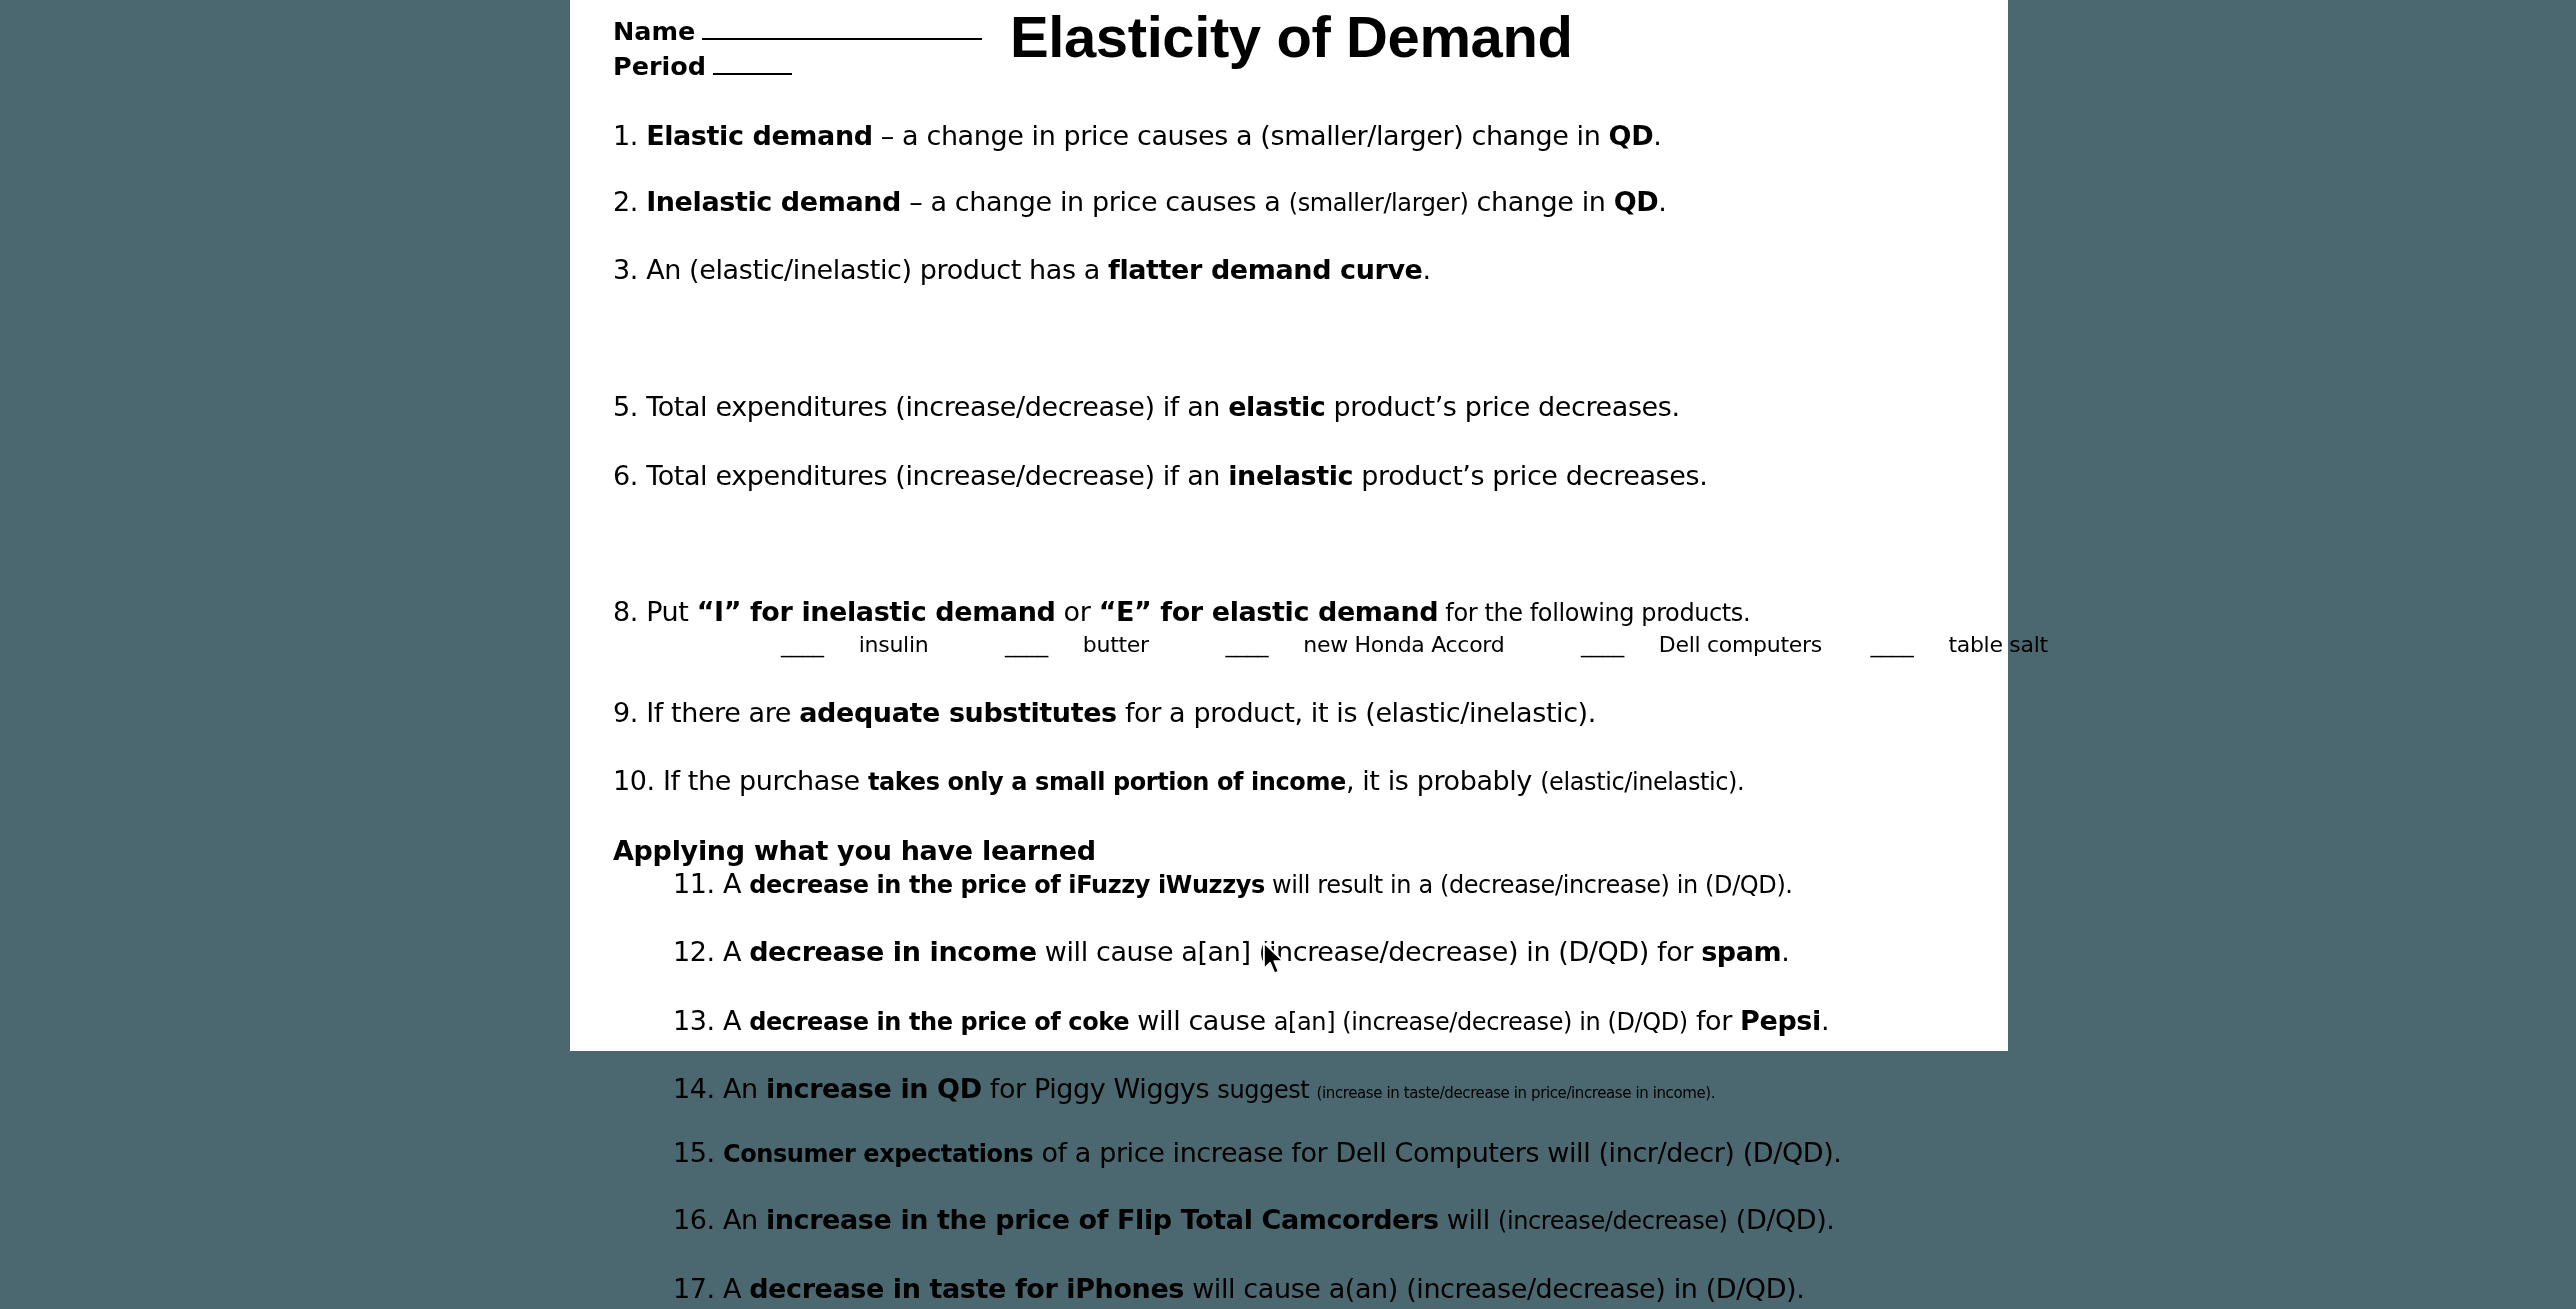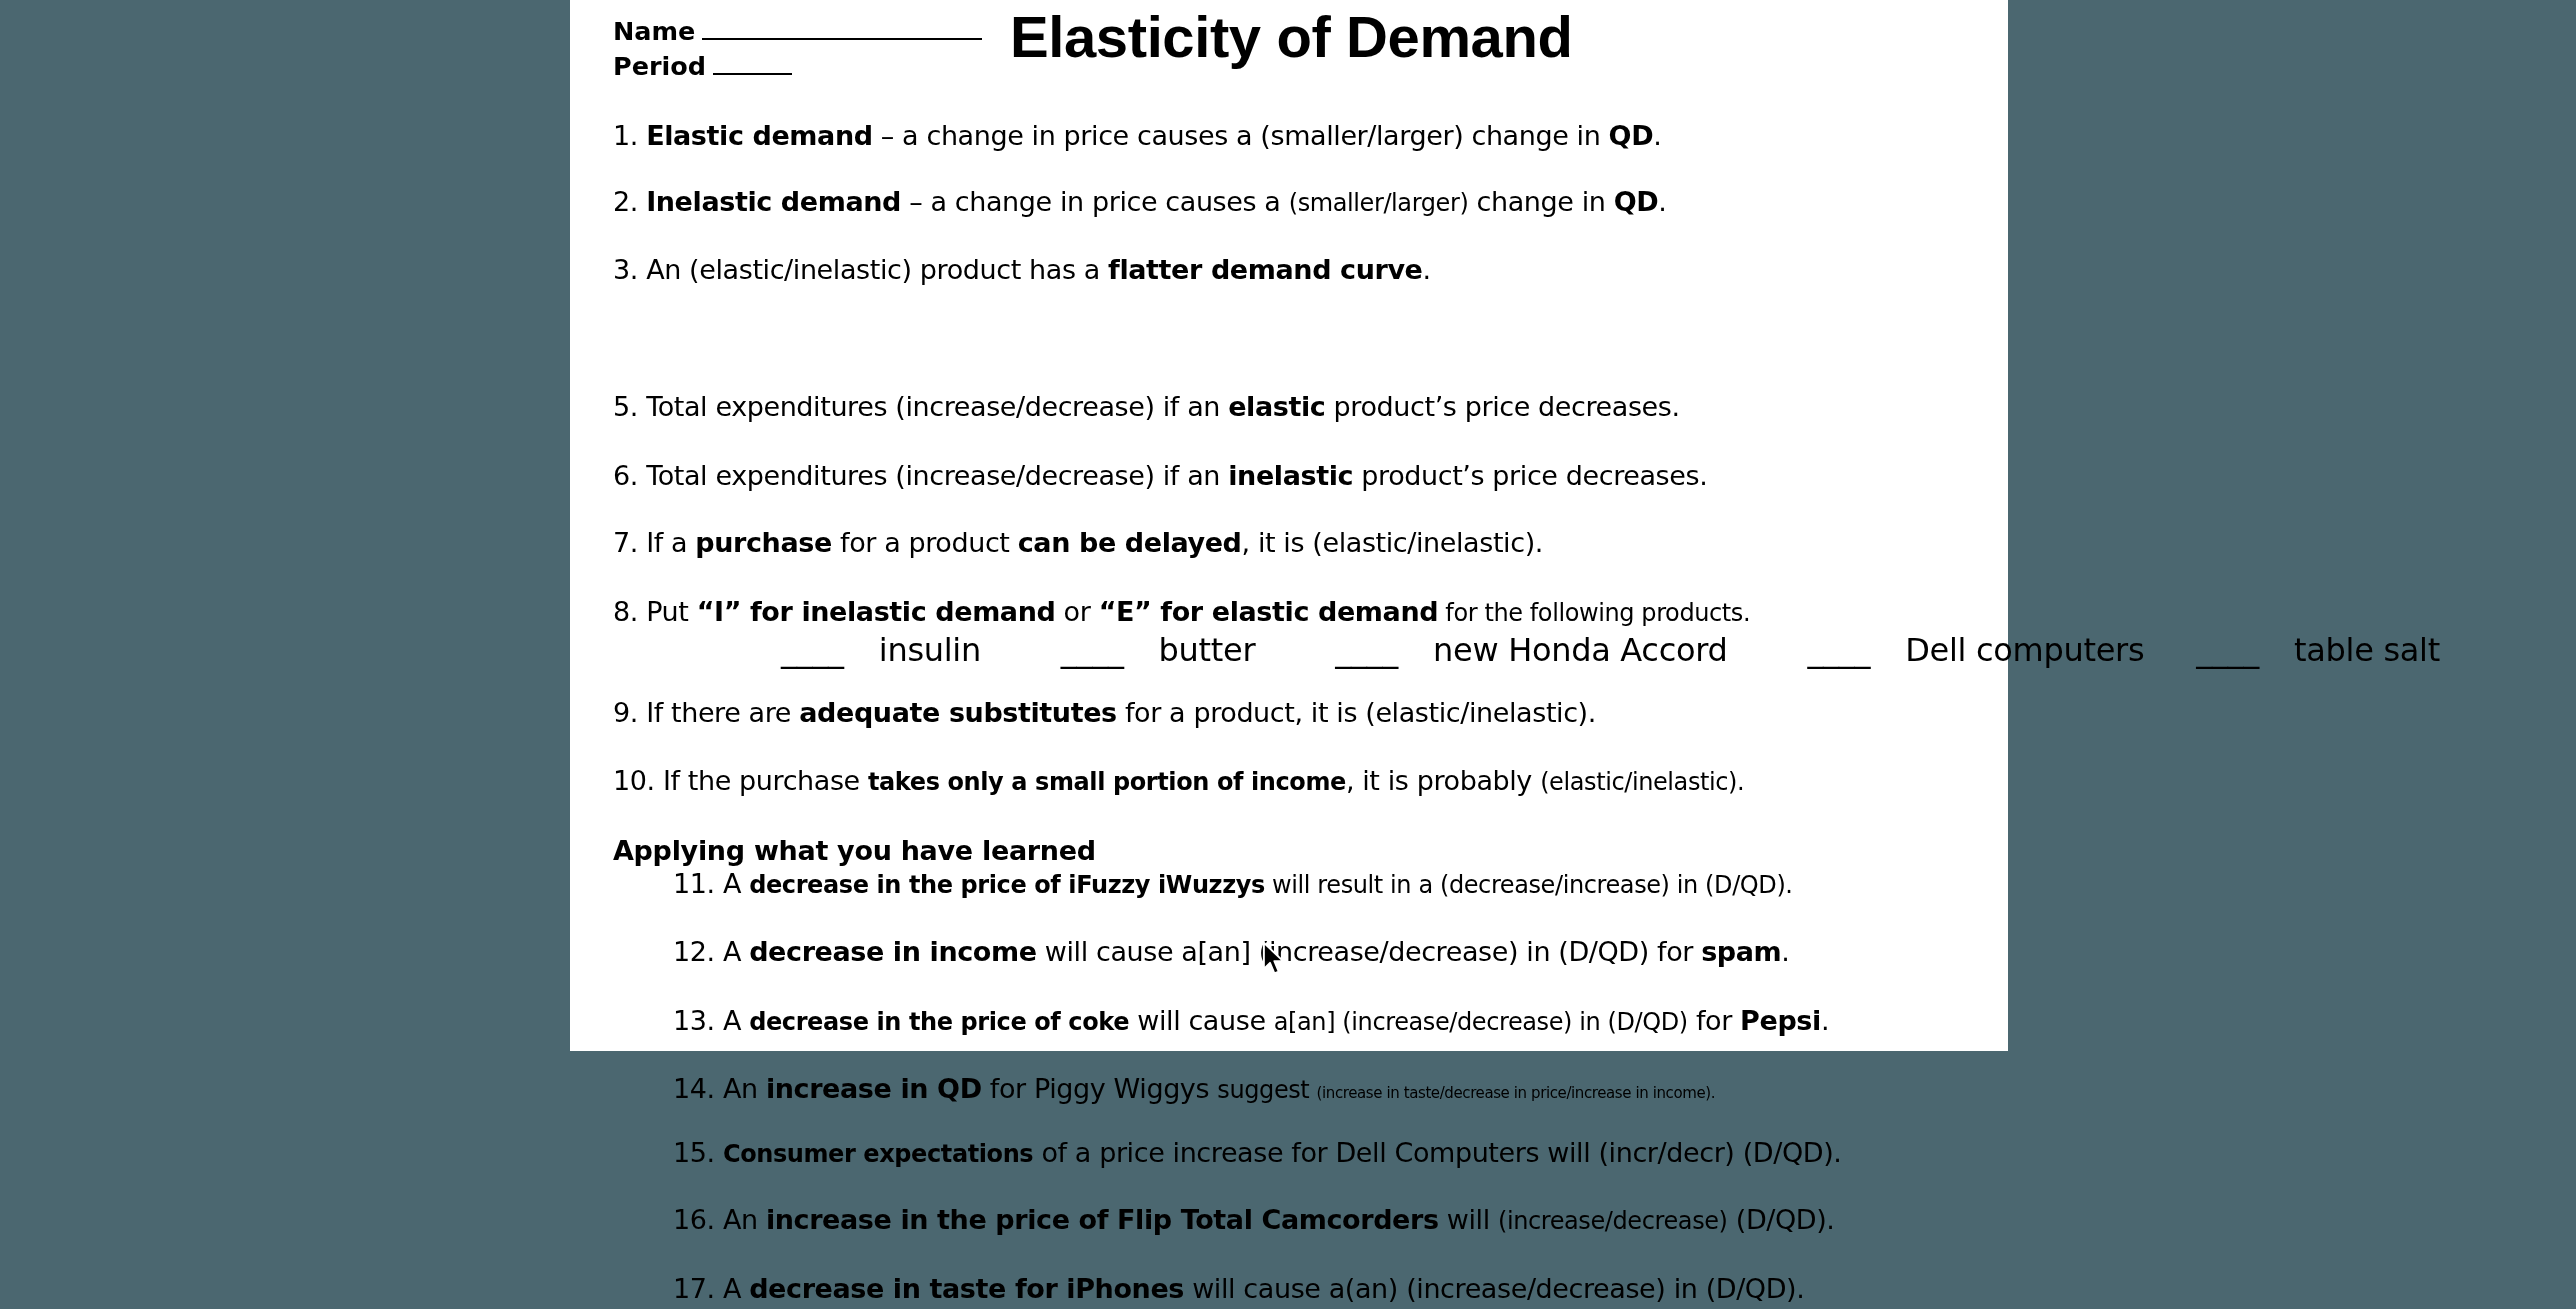--- a/index.html
+++ b/index.html
@@ -32,21 +32,21 @@
   .line {
     font-size: 27px; line-height: 1;
     letter-spacing: -0.4px;
   }
   .line .b { font-weight: bold; }
   .line .sm { font-size: 24px; }
   .line .xs { font-size: 15px; }
   .heading {
     font-weight: bold; font-size: 27px; line-height: 1; letter-spacing: -0.3px;
   }
-  .products { font-size: 32px; line-height: 1; letter-spacing: -0.3px; }
+  .products { font-size: 22px; line-height: 1; letter-spacing: -0.3px; }
   .products span { margin-right: 35px; }
   .products span.tight { margin-right: 7px; }
   .cursor {
     position: absolute; left: 1262px; top: 941px; width: 23px; height: 35px;
   }
 </style>
 </head>
 <body>
 
 <div class="page">
@@ -57,21 +57,20 @@
   <div class="abs hdr-label" style="left:43px; top:54px;">
     <span>Period</span><span class="blank-line" style="width:79px;"></span>
   </div>
   <div class="abs title" style="left:440px; top:8px;">Elasticity of Demand</div>
 
   <div id="q1" class="abs line" style="left:43px; top:122px;"><span>1.</span><span> </span><span class="b">Elastic demand</span><span> – a change in price causes </span><span>a</span><span> (smaller/larger) change in </span><span class="b">QD</span><span>.</span></div>
   <div id="q2" class="abs line" style="left:43px; top:188px;text-align:center;"><span>2.</span><span> </span><span class="b">Inelastic demand</span><span> – a change in price causes a </span><span class="sm">(smaller/larger)</span><span> change in </span><span class="b">QD</span><span>.</span></div>
   <div id="q3" class="abs line" style="left:43px; top:256px;"><span>3.</span><span> An (elastic/inelastic) product has a </span><span class="b">flatter demand curve</span><span>.</span></div>
   <div id="q5" class="abs line" style="left:43px; top:393px;"><span>5.</span><span> Total expenditures (increase/decrease) if an </span><span class="b">elastic</span><span> product’s price decreases.</span></div>
   <div id="q6" class="abs line" style="left:43px; top:462px;"><span>6.</span><span> Total expenditures (increase/decrease) if an </span><span class="b">inelastic</span><span> product’s price decreases.</span></div>
-  <div id="q7" class="abs line" style="left:43px; top:529px;"><span>7.</span><span> If a </span><span class="b">purchase</span><span> for a product </span><span class="b">can be delayed</span><span>, it is (elastic/inelastic).</span></div>
   <div id="q8" class="abs line" style="left:43px; top:598px;"><span>8.</span><span> Put </span><span class="b">“I” for inelastic demand</span><span> or </span><span class="b">“E” for elastic demand</span><span class="sm"> for the following products.</span></div>
 
   <div class="abs products" style="left:211px; top:634px;">
     <span><span>____</span><span>insulin</span></span>
     <span><span>____</span><span>butter</span></span>
     <span><span>____</span><span>new Honda Accord</span></span>
     <span class="tight"><span>____</span><span>Dell computers</span></span>
     <span><span>____</span><span>table salt</span></span>
   </div>
 

